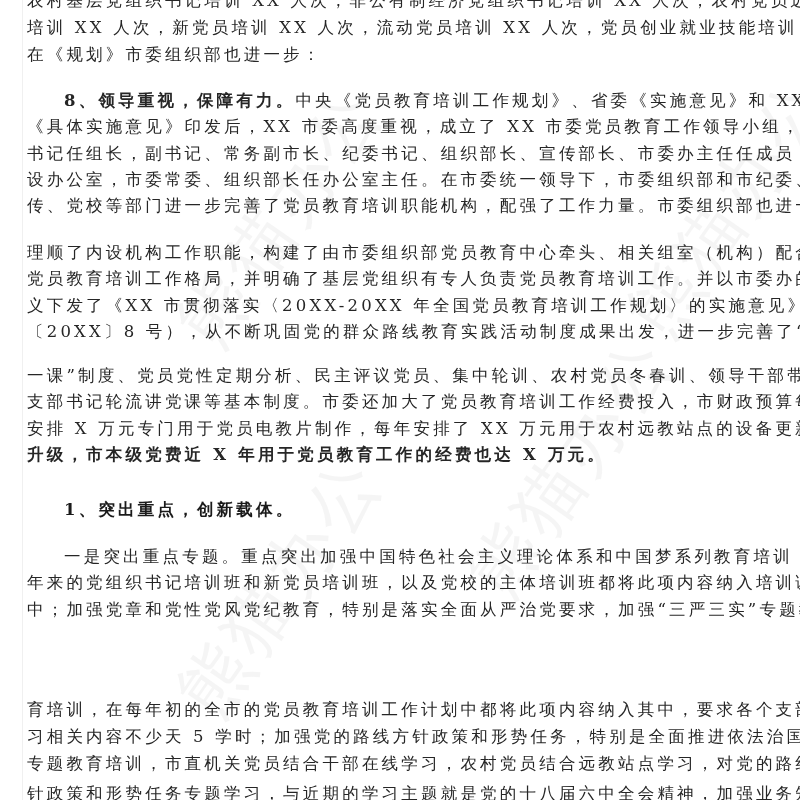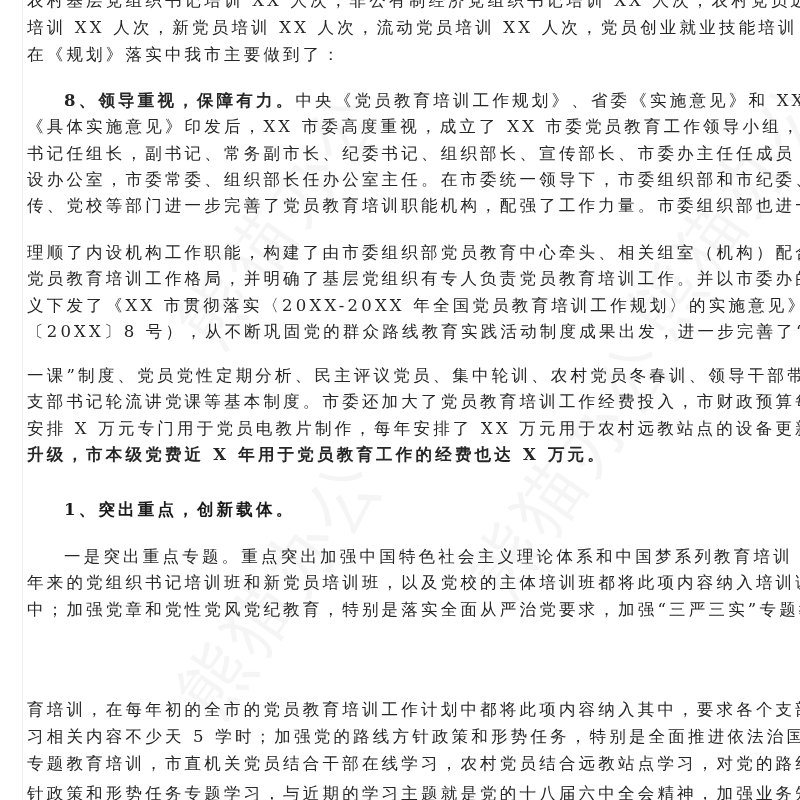--- a/index.html
+++ b/index.html
@@ -52,21 +52,21 @@
 
 <div class="page">
   <div class="watermark" style="left:110px; top:170px;">熊猫办公</div>
   <div class="watermark" style="left:400px; top:420px;">熊猫办公</div>
   <div class="watermark" style="left:110px; top:540px;">熊猫办公</div>
   <div class="watermark" style="left:560px; top:160px;">熊猫办公</div>
 
   <div id="lines">
       <div class="line" style="top: -9px;">农村基层党组织书记培训 XX 人次，非公有制经济党组织书记培训 XX 人次，农村党员远程教育</div>
       <div class="line" style="top: 18px;">培训 XX 人次，新党员培训 XX 人次，流动党员培训 XX 人次，党员创业就业技能培训 XX 人次。</div>
-      <div class="line" style="top: 45px;">在《规划》落实中我市主要做到了：</div>
+      <div class="line" style="top: 45px;">在《规划》市委组织部也进一步：</div>
       <div class="line indent" style="top: 91px;"><span style="font-weight: bold;">8、领导重视，保障有力。</span><span>中央《党员教育培训工作规划》、省委《实施意见》和 XX 市委</span></div>
       <div class="line" style="top: 117px;">《具体实施意见》印发后，XX 市委高度重视，成立了 XX 市委党员教育工作领导小组，由市委</div>
       <div class="line" style="top: 144px;">书记任组长，副书记、常务副市长、纪委书记、组织部长、宣传部长、市委办主任任成员，下</div>
       <div class="line" style="top: 170px;">设办公室，市委常委、组织部长任办公室主任。在市委统一领导下，市委组织部和市纪委、宣</div>
       <div class="line" style="top: 196px;">传、党校等部门进一步完善了党员教育培训职能机构，配强了工作力量。市委组织部也进一步</div>
       <div class="line" style="top: 243px;">理顺了内设机构工作职能，构建了由市委组织部党员教育中心牵头、相关组室（机构）配合的</div>
       <div class="line" style="top: 269px;">党员教育培训工作格局，并明确了基层党组织有专人负责党员教育培训工作。并以市委办的名</div>
       <div class="line" style="top: 296px;">义下发了《XX 市贯彻落实〈20XX-20XX 年全国党员教育培训工作规划〉的实施意见》（常办发</div>
       <div class="line" style="top: 322px;">〔20XX〕8 号），从不断巩固党的群众路线教育实践活动制度成果出发，进一步完善了“三会</div>
       <div class="line" style="top: 366px;">一课”制度、党员党性定期分析、民主评议党员、集中轮训、农村党员冬春训、领导干部带头、</div>

